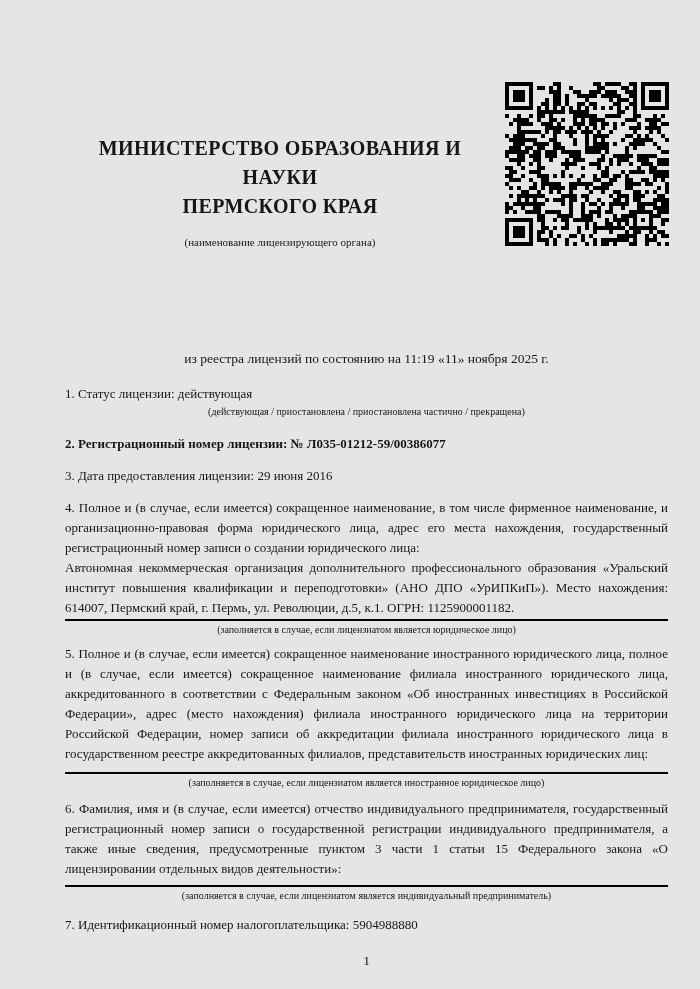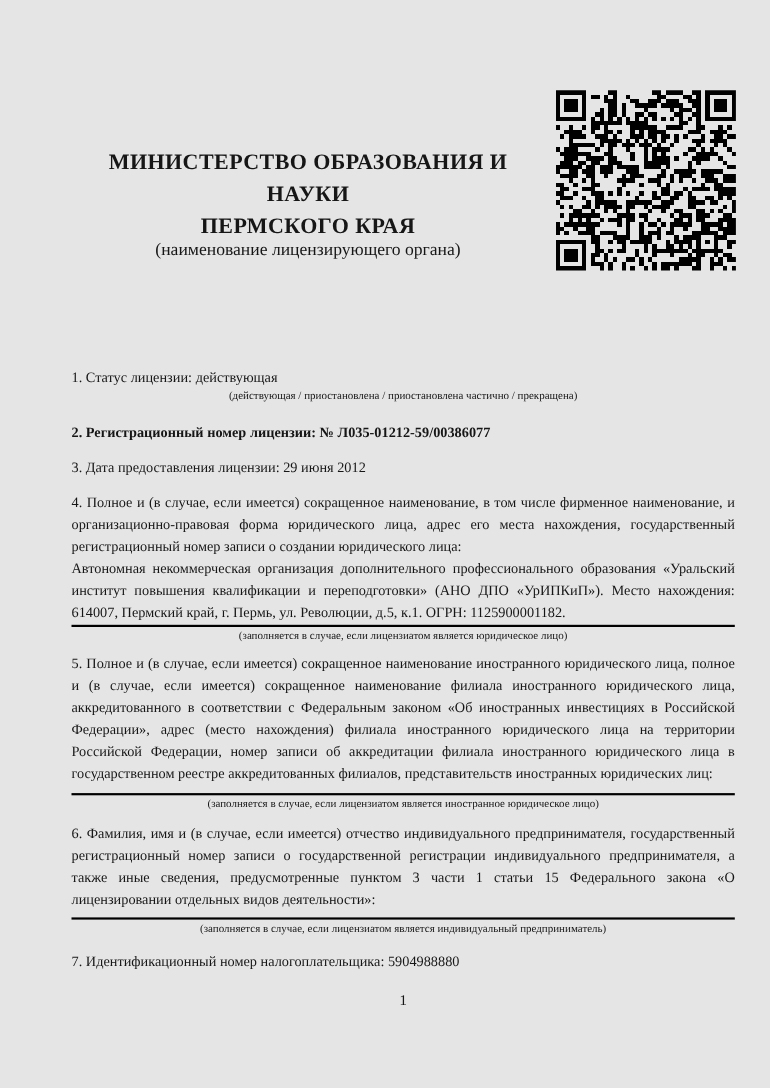--- a/index.html
+++ b/index.html
@@ -30,22 +30,22 @@
     width: 430px;
     text-align: center;
   }
   .ministry {
     font-weight: bold;
     font-size: 20px;
     line-height: 29px;
     letter-spacing: 0.4px;
   }
   .ministry-caption {
-    margin-top: 0;
-    font-size: 16px;
+    margin-top: 15px;
+    font-size: 11px;
     line-height: 13px;
   }
 
   
   .title {
     margin: 100px 0 0 65px;
     width: 603px;
     text-align: center;
     font-size: 13.5px;
     line-height: 20px;
@@ -935,30 +935,31 @@
 
   <div class="header">
     <div class="ministry">
       <div>МИНИСТЕРСТВО ОБРАЗОВАНИЯ И НАУКИ</div>
       <div>ПЕРМСКОГО КРАЯ</div>
     </div>
     <div class="ministry-caption">(наименование лицензирующего органа)</div>
   </div>
 
   <div class="title">
+    <div>из реестра лицензий по состоянию на 11:19 «11» ноября 2025 г.</div>
   </div>
 
   <div class="body">
 
     <p class="item mt-i1">1. Статус лицензии: действующая</p>
     <div class="small-caption mt-cap1">(действующая / приостановлена / приостановлена частично / прекращена)</div>
 
     <p class="item mt-i2">2. Регистрационный номер лицензии: № Л035-01212-59/00386077</p>
 
-    <p class="item mt-i3">3. Дата предоставления лицензии: 29 июня 2012</p>
+    <p class="item mt-i3">3. Дата предоставления лицензии: 29 июня 2016</p>
 
     <div>
       <p class="para mt-b4">4. Полное и (в случае, если имеется) сокращенное наименование, в том числе фирменное наименование, и организационно-правовая форма юридического лица, адрес его места нахождения, государственный регистрационный номер записи о создании юридического лица:</p>
       <p class="para">Автономная некоммерческая организация дополнительного профессионального образования «Уральский институт повышения квалификации и переподготовки» (АНО ДПО «УрИПКиП»). Место нахождения: 614007, Пермский край, г. Пермь, ул. Революции, д.5, к.1. ОГРН: 1125900001182.</p>
       <div class="rule mt-rule4"></div>
       <div class="small-caption mt-cap">(заполняется в случае, если лицензиатом является юридическое лицо)</div>
     </div>
 
     <div>
       <p class="para mt-b5">5. Полное и (в случае, если имеется) сокращенное наименование иностранного юридического лица, полное и (в случае, если имеется) сокращенное наименование филиала иностранного юридического лица, аккредитованного в соответствии с Федеральным законом «Об иностранных инвестициях в Российской Федерации», адрес (место нахождения) филиала иностранного юридического лица на территории Российской Федерации, номер записи об аккредитации филиала иностранного юридического лица в государственном реестре аккредитованных филиалов, представительств иностранных юридических лиц:</p>

